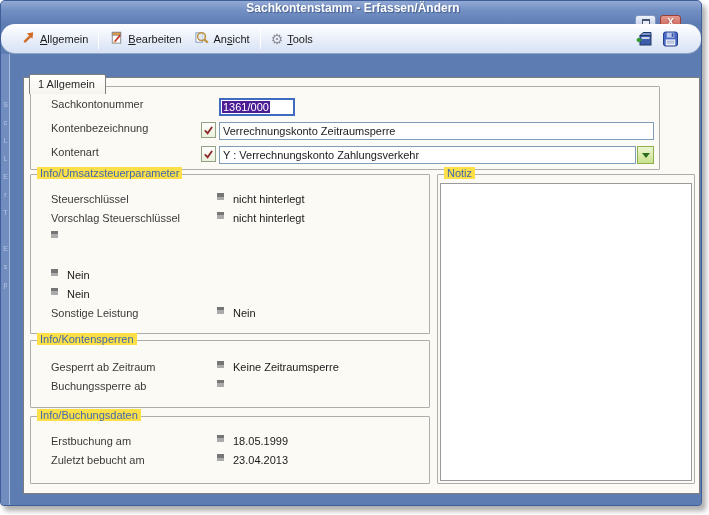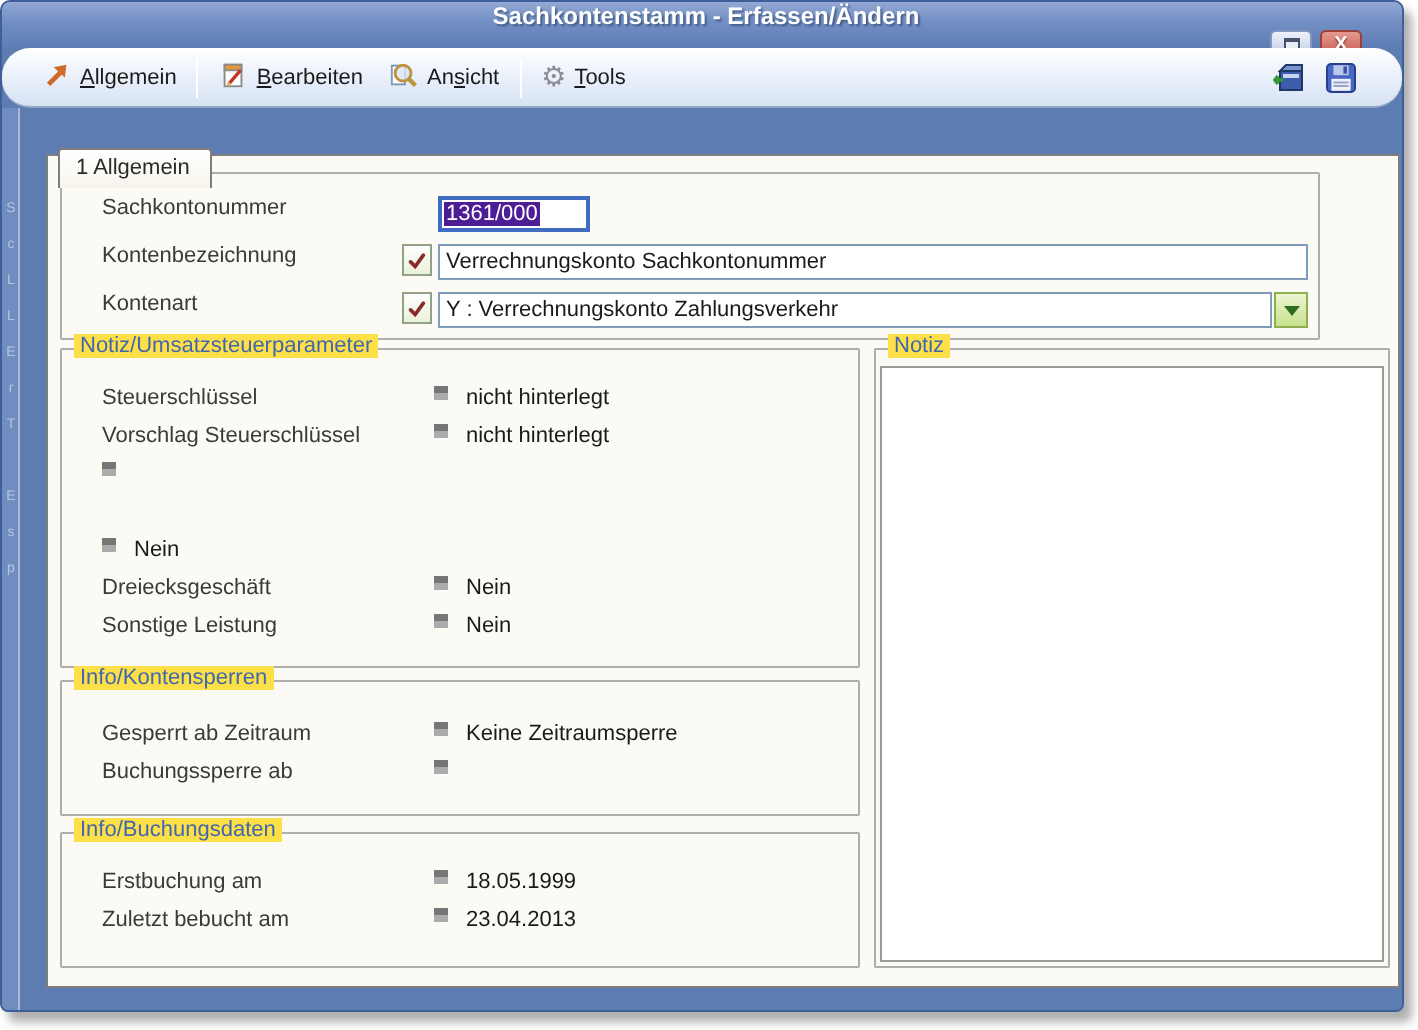--- a/index.html
+++ b/index.html
@@ -183,21 +183,21 @@
             </span>
           </div>
           <div class="drow">
             <span class="dlabel">Kontenbezeichnung</span>
             <span class="check-btn">
               <svg width="11" height="11" viewBox="0 0 12 12">
                   <path d="M2.5 6.5 L5 9 L9.5 2.8" stroke="#8b2a2a" stroke-width="2" fill="none" stroke-linecap="round"></path>
                 </svg>
             </span>
             <span class="tinput grow">
-                <span>Verrechnungskonto Sachkontonummer</span>
+                <span>Verrechnungskonto Zeitraumsperre</span>
               </span>
           </div>
           <div class="drow">
             <span class="dlabel">Kontenart</span>
             <span class="check-btn">
               <svg width="11" height="11" viewBox="0 0 12 12">
                   <path d="M2.5 6.5 L5 9 L9.5 2.8" stroke="#8b2a2a" stroke-width="2" fill="none" stroke-linecap="round"></path>
                 </svg>
             </span>
             <span class="combo">
@@ -205,42 +205,41 @@
                   <span>Y : Verrechnungskonto Zahlungsverkehr</span>
                 </span>
               <span class="combo-btn">
                 <span class="combo-arrow"></span>
               </span>
             </span>
           </div>
         </div>
 
         <div class="fieldset fs-ust">
-          <span class="fs-legend">Notiz/Umsatzsteuerparameter</span>
+          <span class="fs-legend">Info/Umsatzsteuerparameter</span>
           <div class="irow">
             <span class="ilabel">Steuerschlüssel</span>
             <span class="bullet"></span>
             <span class="ival">nicht hinterlegt</span>
           </div>
           <div class="irow">
             <span class="ilabel">Vorschlag Steuerschlüssel</span>
             <span class="bullet"></span>
             <span class="ival">nicht hinterlegt</span>
           </div>
           <div class="irow">
             <span class="bullet"></span>
             <span class="ival"></span>
           </div>
           <div class="irow-gap"></div>
           <div class="irow">
             <span class="bullet"></span>
             <span class="ival">Nein</span>
           </div>
           <div class="irow">
-            <span class="ilabel">Dreiecksgeschäft</span>
             <span class="bullet"></span>
             <span class="ival">Nein</span>
           </div>
           <div class="irow">
             <span class="ilabel">Sonstige Leistung</span>
             <span class="bullet"></span>
             <span class="ival">Nein</span>
           </div>
         </div>
 

